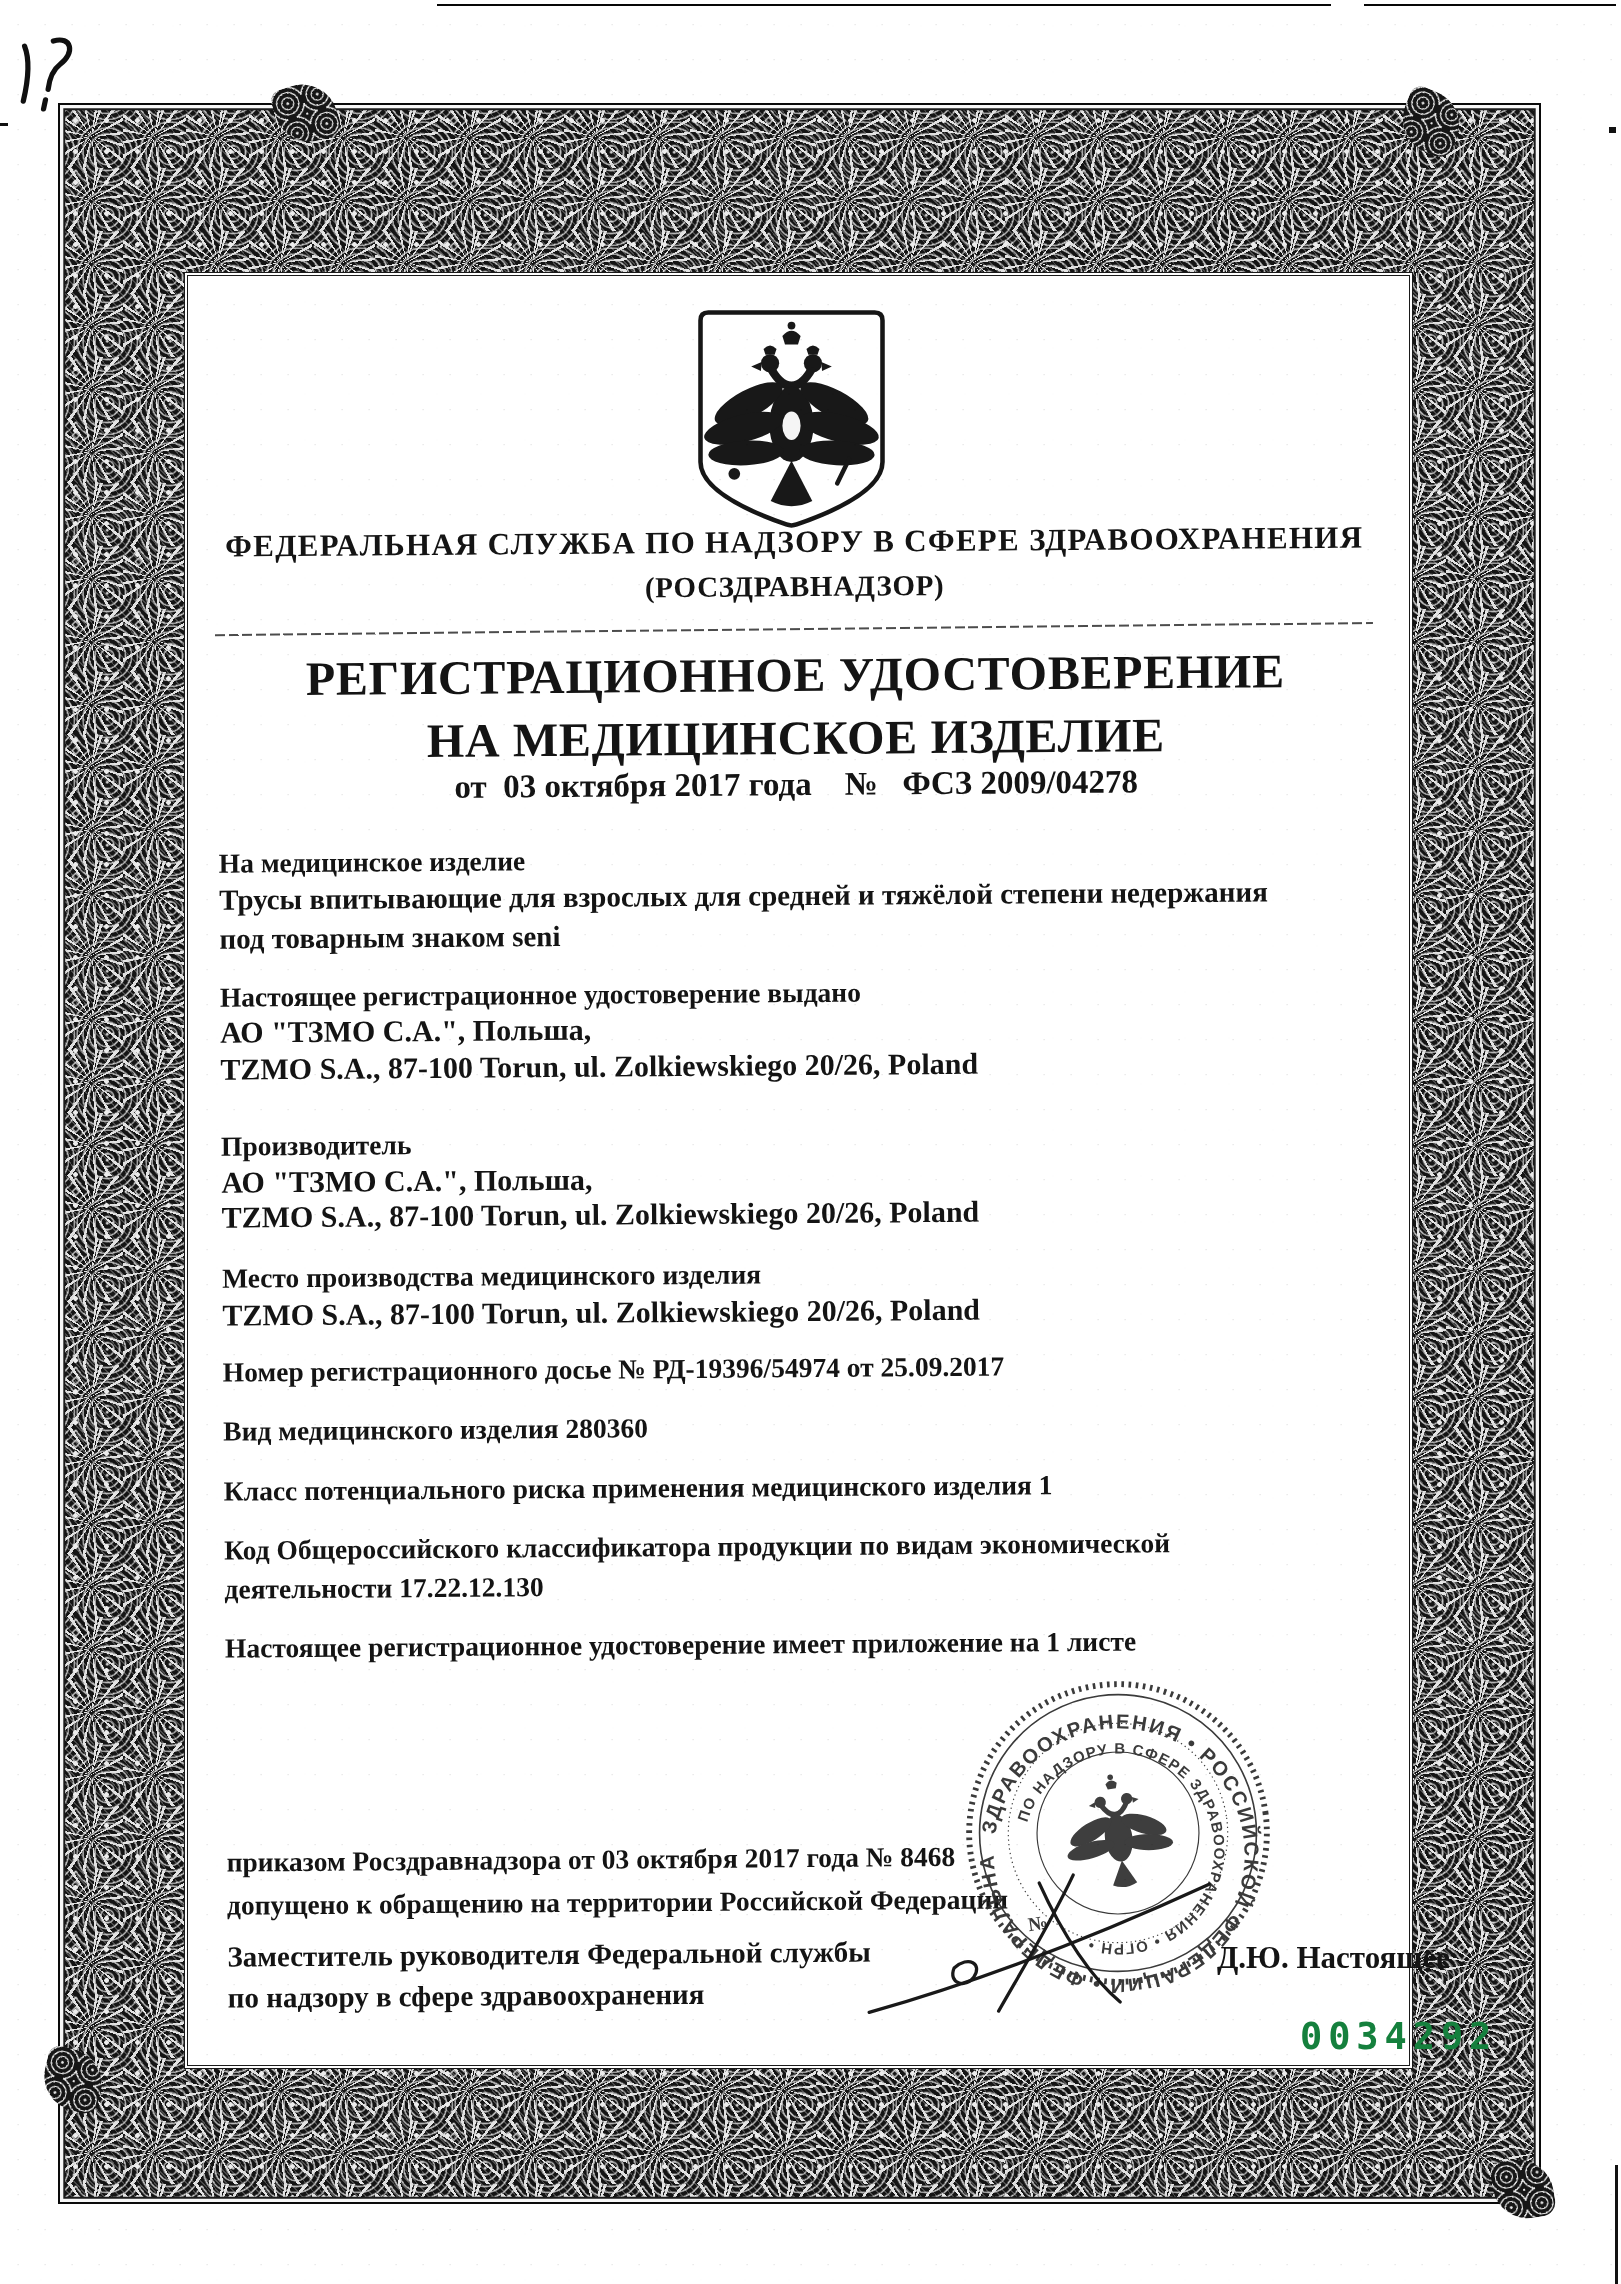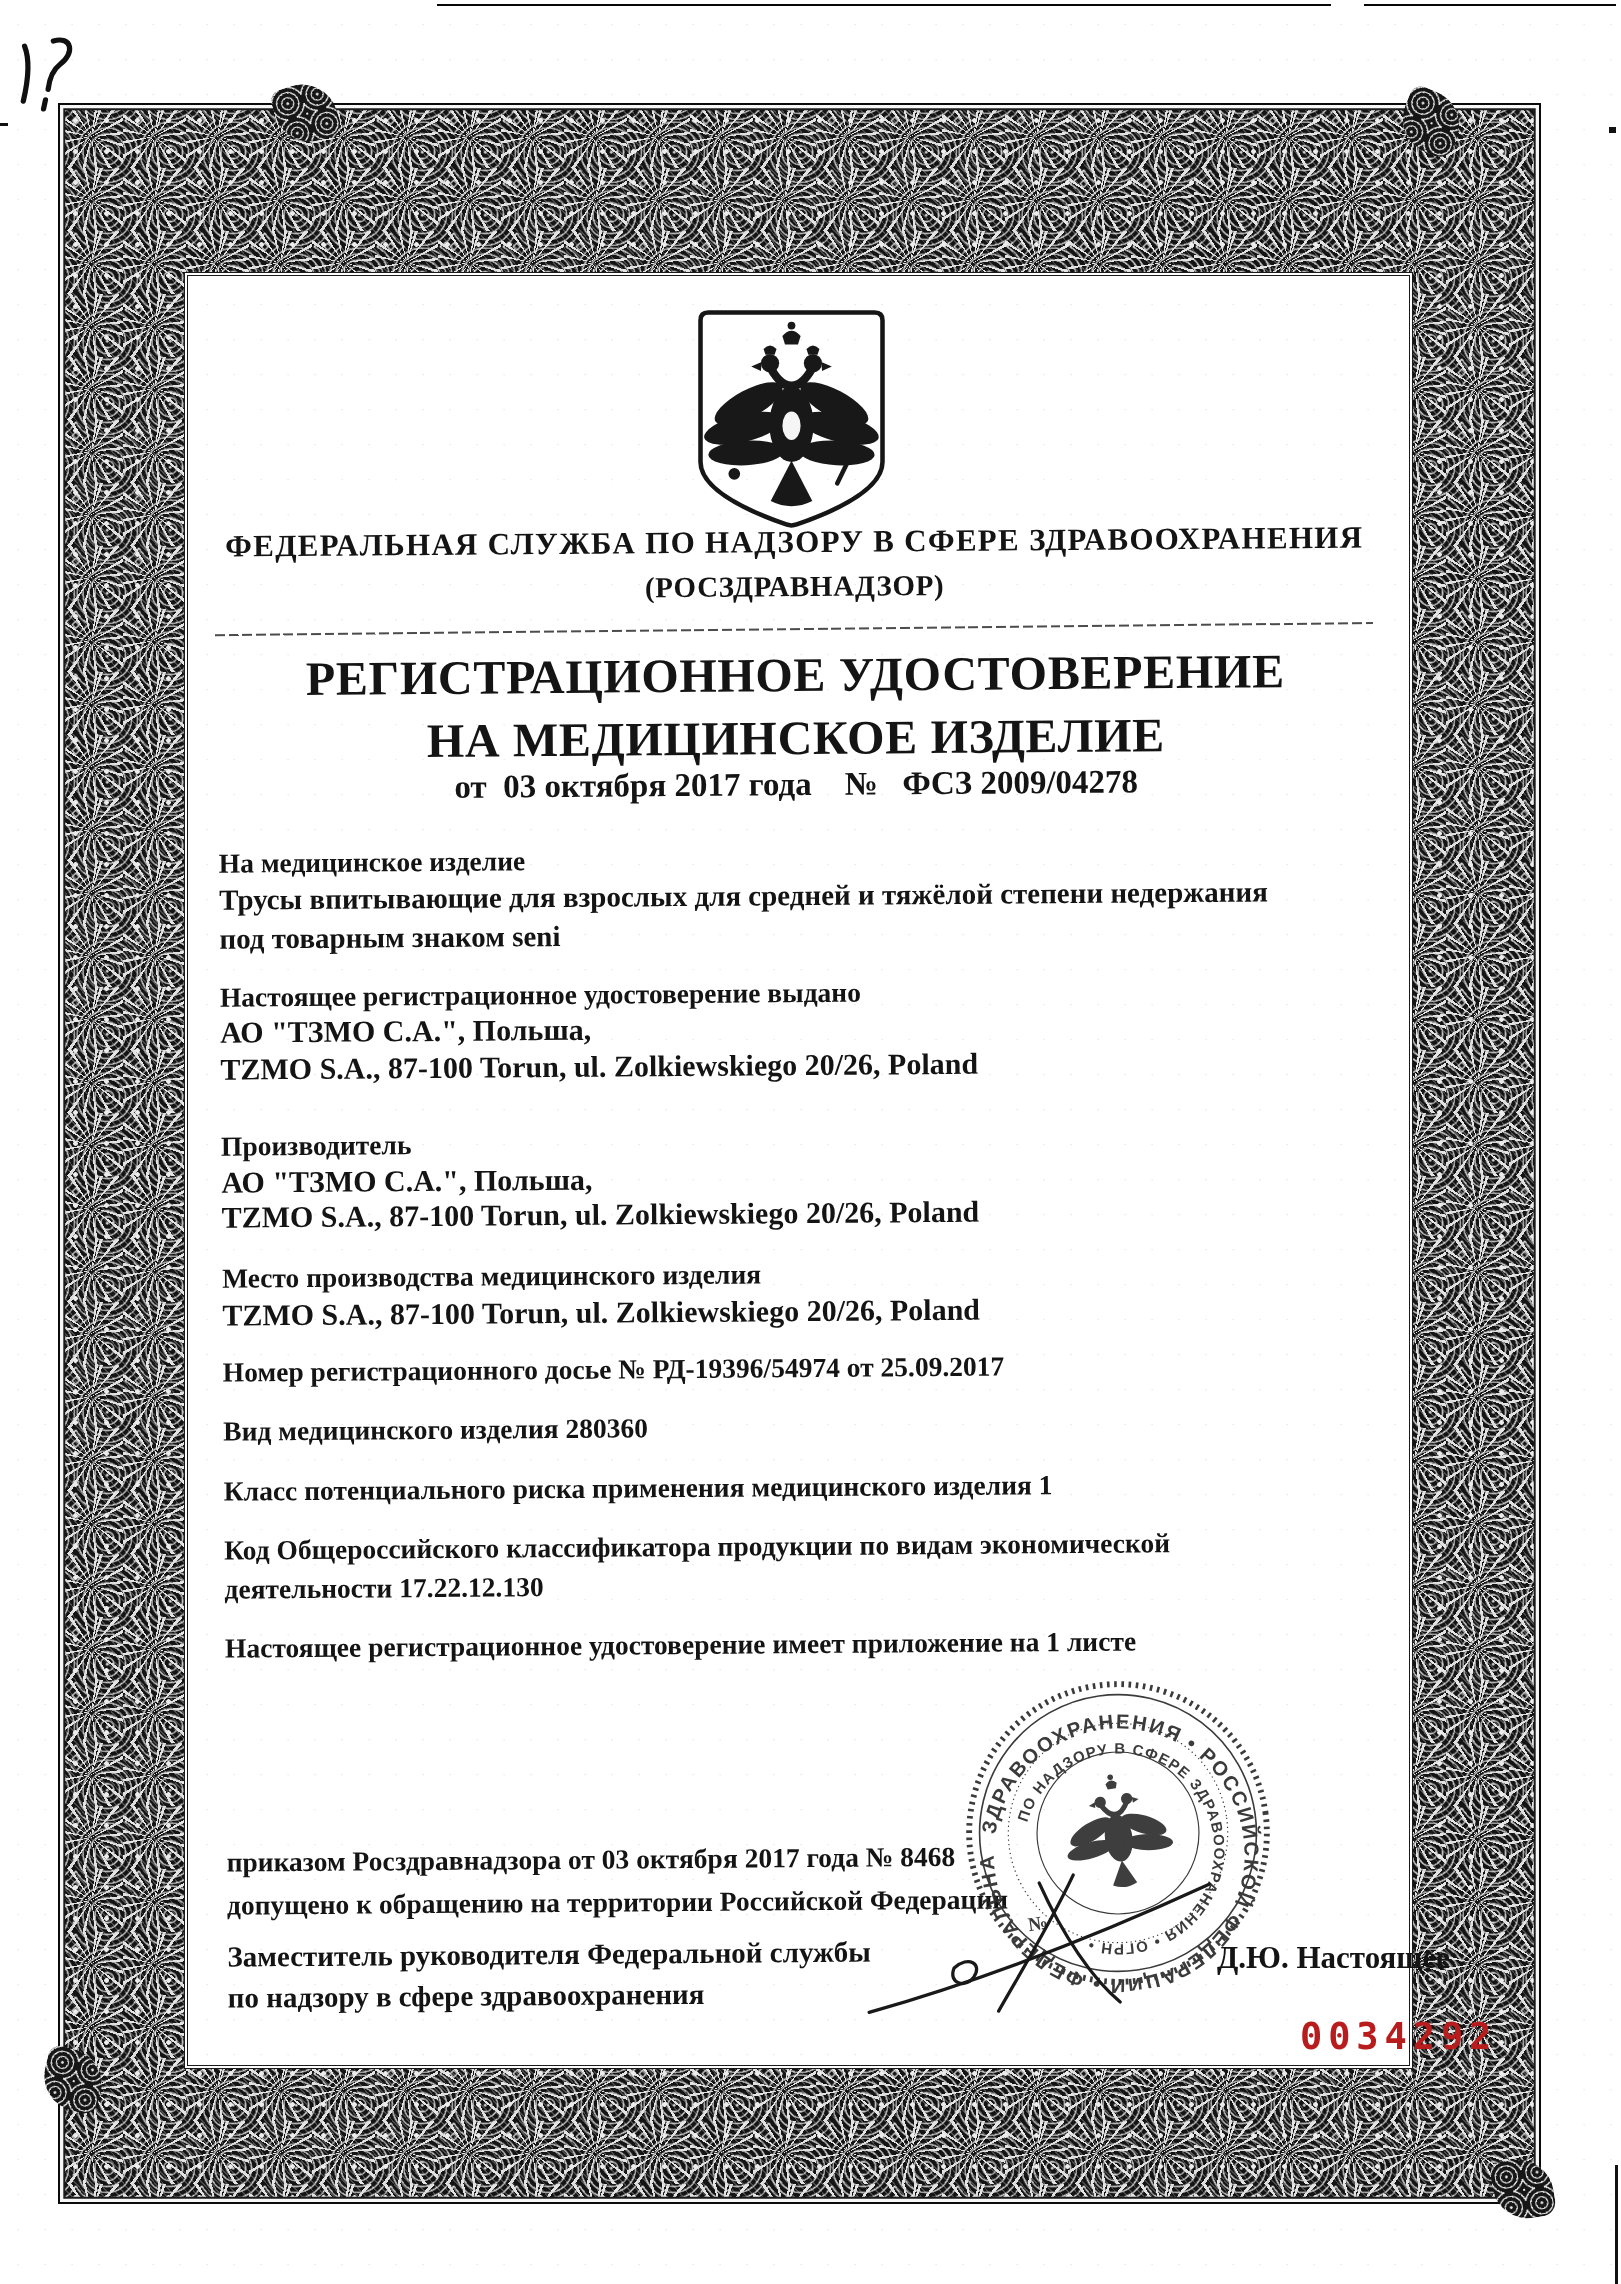--- a/index.html
+++ b/index.html
@@ -57,21 +57,21 @@
   .l-prodlab{top:843px;} .l-prod1{top:879px;} .l-prod2{top:918px;}
   .l-isslab{top:977px;} .l-issru{top:1011px;} .l-issen{top:1048px;}
   .l-manlab{top:1126px;} .l-manru{top:1161px;} .l-manen{top:1196px;}
   .l-sitelab{top:1258px;} .l-site{top:1294px;}
   .l-dossier{top:1352px;} .l-kind{top:1411px;} .l-risk{top:1471px;}
   .l-okpd1{top:1530px;} .l-okpd2{top:1569px;} .l-annex{top:1628px;}
   .l-order1{top:1842px;} .l-order2{top:1885px;}
   .l-sign1{top:1936px;} .l-sign2{top:1977px;}
   .signer-name{position:absolute;left:1217px;top:1940px;font-size:31px;font-weight:bold;z-index:7;}
   .serial{position:absolute;left:1300px;top:2015px;font-family:"DejaVu Sans Mono",monospace;
-          font-size:37px;font-weight:bold;letter-spacing:5.9px;color:#b91c1c;z-index:6;}
+          font-size:37px;font-weight:bold;letter-spacing:5.9px;color:#15803d;z-index:6;}
 
   
   .emblem{position:absolute;left:694px;top:306px;width:195px;height:227px;z-index:4;}
   .stamp{position:absolute;left:960px;top:1675px;width:316px;height:316px;z-index:6;opacity:.92;
          transform:rotate(-8deg);}
   .signature{position:absolute;left:843px;top:1837px;width:510px;height:203px;z-index:7;}
   .penmark{position:absolute;left:5.2px;top:23.5px;width:98px;height:98px;z-index:3;}
 </style>
 </head>
 <body>

